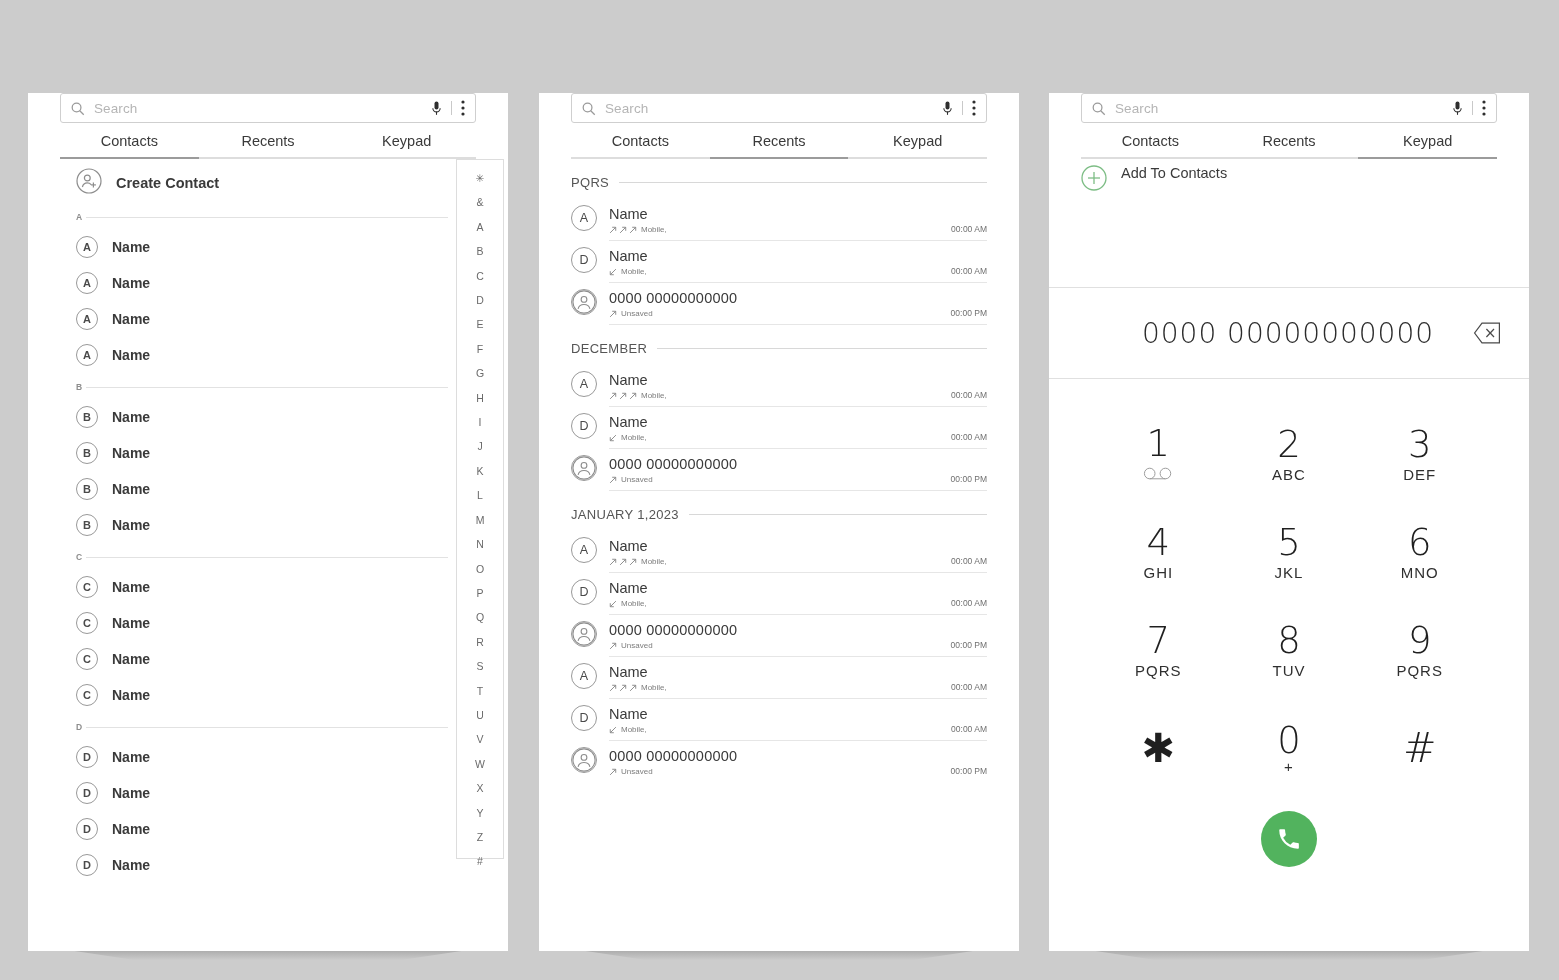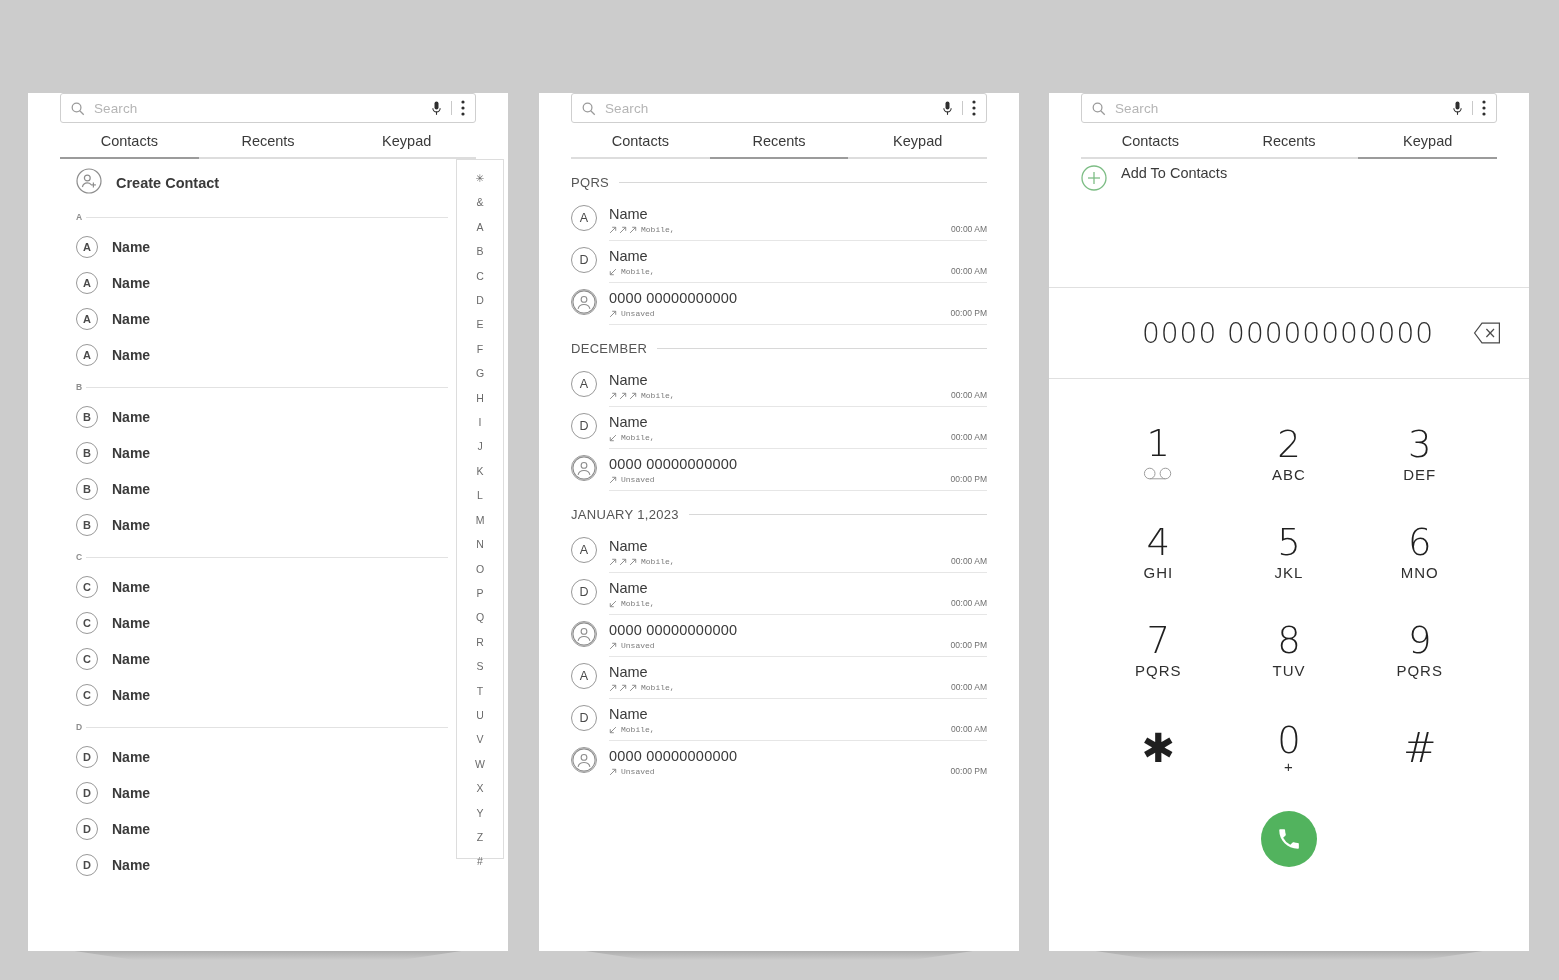--- a/index.html
+++ b/index.html
@@ -110,21 +110,21 @@
   .day-head { display: flex; align-items: center; gap: 10px; height: 34px; margin-top: 6px; }
   .day-head .txt { font-size: 13px; color: #555; letter-spacing: .3px; }
   .day-head .rule { flex: 1 1 auto; height: 1px; background: #d8d8d8; }
   .call-row { display: flex; align-items: flex-start; padding-top: 6px; }
   .call-main { flex: 1 1 auto; margin-left: 12px; border-bottom: 1px solid #e6e6e6; padding-bottom: 5px; }
   .call-row:last-child .call-main { border-bottom: none; }
   .call-top { font-size: 14.5px; color: #3a3a3a; line-height: 19px; }
   .call-top.num { letter-spacing: .2px; }
   .call-sub { display: flex; align-items: center; }
   .call-sub .arrows { display: flex; gap: 2px; margin-right: 4px; }
-  .call-sub .meta { font-size: 8px; color: #7c7c7c; font-family: Liberation Mono, monospace; }
+  .call-sub .meta { font-size: 8px; color: #7c7c7c; }
   .call-sub .time { margin-left: auto; font-size: 8.5px; color: #6f6f6f; padding-bottom: 1px; }
   .avatar-person {
     width: 26px; height: 26px; border-radius: 50%;
     border: 1px solid #999; flex: 0 0 auto;
     display: flex; align-items: center; justify-content: center;
   }
 
   
   .add-contacts-row {
     display: flex; align-items: flex-start; height: 44px;

